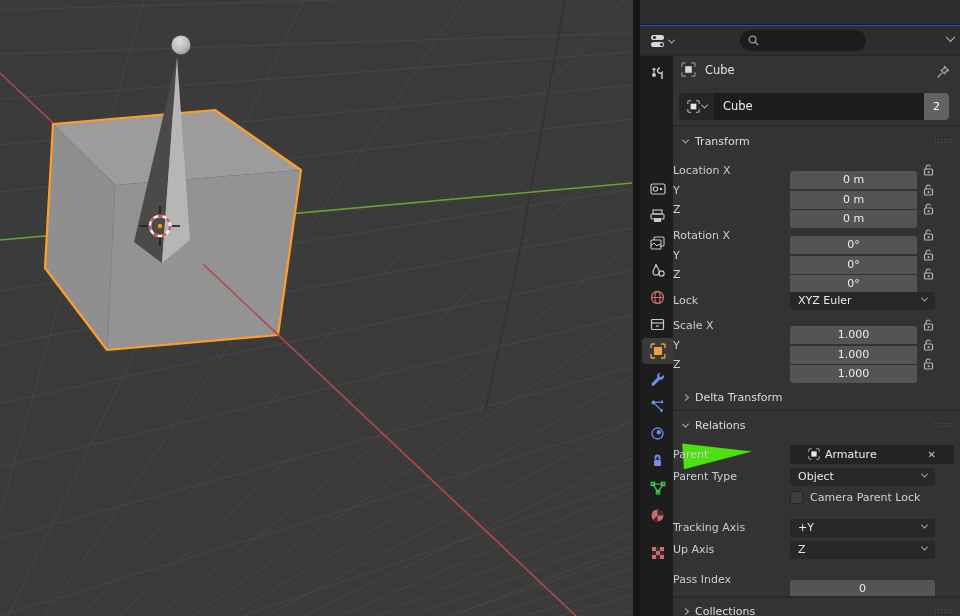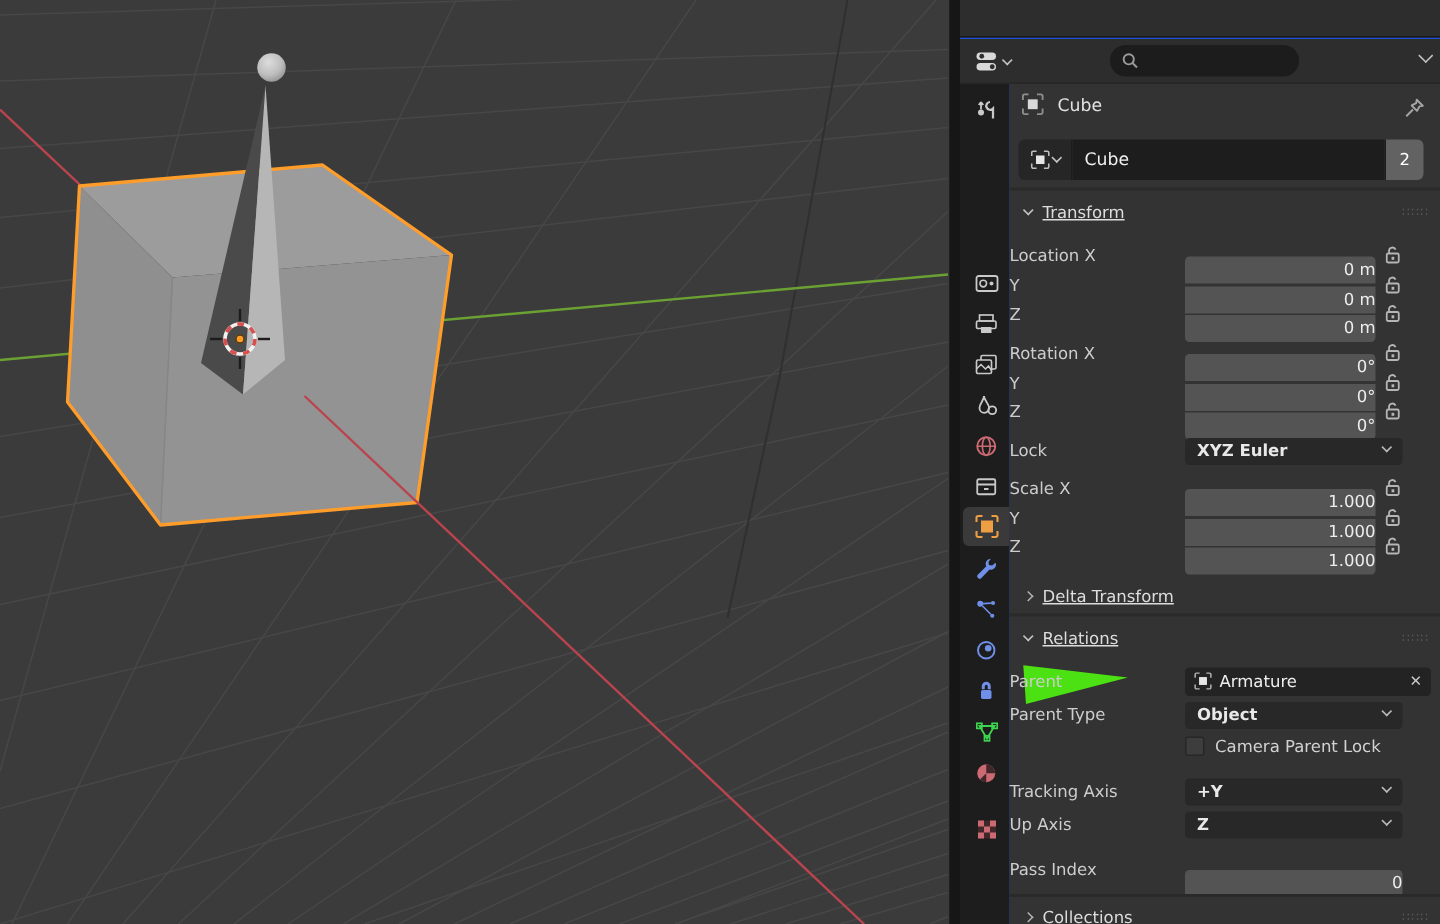--- a/index.html
+++ b/index.html
@@ -28,36 +28,36 @@
   #tabcol { position:absolute; left:0; top:56px; width:33px; height:560px; background:#1d1d1d; }
   .tab { position:absolute; left:2px; width:31px; height:26px; display:flex; align-items:center; justify-content:center; border-radius:4px 0 0 4px; cursor:pointer; }
   .tab.sel { background:#3a3a3a; }
 
   
   #content { position:absolute; left:33px; top:56px; width:287px; height:560px; background:#333333; }
 
   .absrow { position:absolute; left:0; width:287px; display:flex; align-items:center; }
   .lbl { position:absolute; left:0; width:109px; text-align:left; color:#cdcdcd; font-size:11px; }
   .numfield { position:absolute; left:117px; width:127px; height:18px; background:#545454; border-radius:3px;
-    color:#ededed; font-size:11px; text-align:right; line-height:18px;margin-top:19px; }
+    color:#ededed; font-size:11px; text-align:center; line-height:18px;margin-top:19px; }
   .numfield.first { border-radius:3px 3px 0 0; }
   .numfield.mid { border-radius:0; }
   .numfield.last { border-radius:0 0 3px 3px; }
   .drop { position:absolute; left:117px; width:145px; height:18px; background:#282828; border-radius:3px;
-    color:#e8e8e8; font-size:11px; line-height:18px; padding-left:8px;font-weight:bold; }
+    color:#e8e8e8; font-size:11px; line-height:18px; padding-left:8px; }
   .drop .chev-d { position:absolute; right:8px; top:5px; width:5px; height:5px; border-color:#bbb; }
   .lockslot { position:absolute; left:249px; top:1px; }
   .dotslot  { position:absolute; left:273px; }
   .dot { width:5px; height:5px; border-radius:50%; background:#969696; }
 
-  .phead { position:absolute; left:0; width:287px; height:22px; display:flex; align-items:center; gap:7px; padding-left:10px; color:#dddddd; font-size:11px; cursor:pointer;text-decoration:underline; }
+  .phead { position:absolute; left:0; width:287px; height:22px; display:flex; align-items:center; gap:7px; padding-left:10px; color:#dddddd; font-size:11px; cursor:pointer; }
   .phead .dragdots { position:absolute; right:7px; color:#5d5d5d; font-size:8px; letter-spacing:1px; }
   .sep { position:absolute; left:0; width:287px; height:2px; background:#2a2a2a; }
 
-  .idfield { position:absolute; left:117px; width:164px; height:19px; background:#232323; border-radius:3px; display:flex; align-items:center; gap:5px; padding:0 6px; color:#efefef; font-size:11px; }
+  .idfield { position:absolute; left:117px; width:164px; height:19px; background:#232323; border-radius:3px; display:flex; align-items:center; gap:5px; padding:0 18px; color:#efefef; font-size:11px; }
   .idfield .x { margin-left:auto; color:#c9c9c9; font-size:10px; cursor:pointer; }
   .cbx { position:absolute; left:117px; width:13px; height:13px; background:#3d3d3d; border:1px solid #272727; border-radius:2px; }
   .cbxlabel { position:absolute; left:137px; color:#d2d2d2; font-size:11px; }
 
   #greenarrow { position:absolute; left:10px; top:385px; width:0; height:0;
     border-left:69px solid #4ce112; border-top:13px solid transparent; border-bottom:13px solid transparent;
     transform:rotate(-4deg); }
 
   
   #crumb { position:absolute; left:8px; top:6px; display:flex; align-items:center; gap:9px; color:#e2e2e2; font-size:11.5px; }

